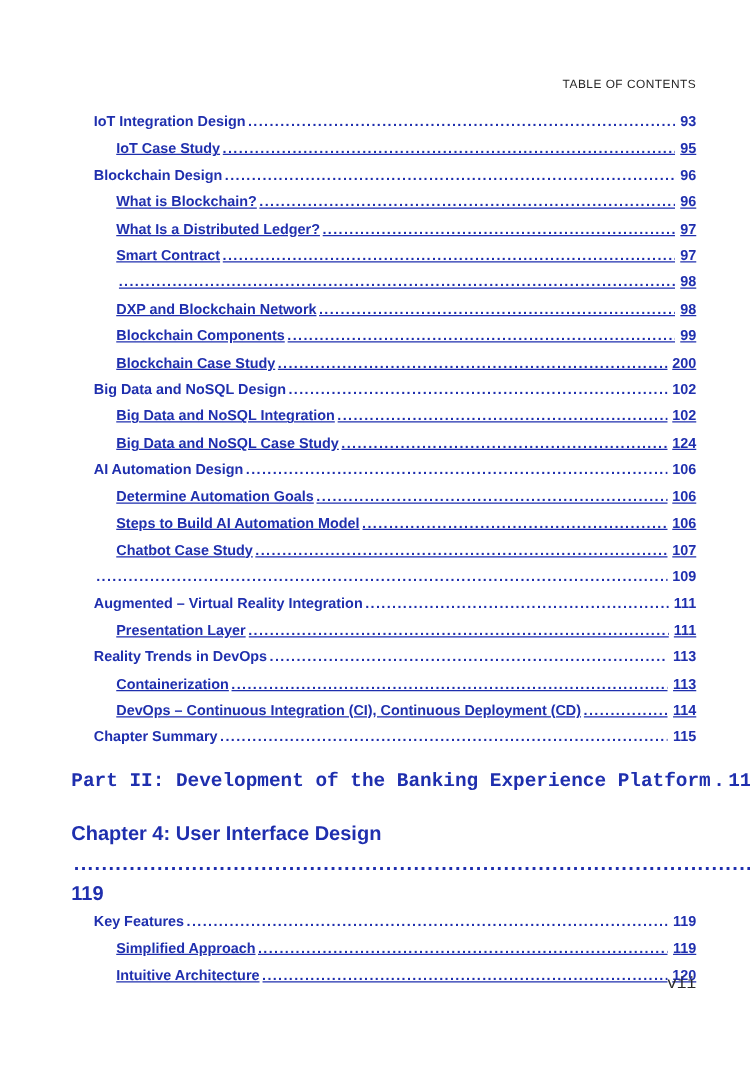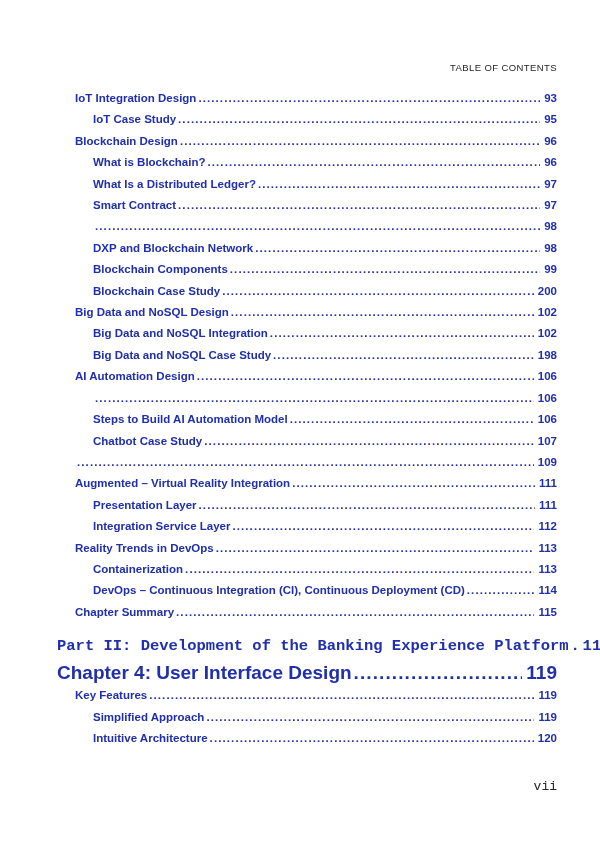--- a/index.html
+++ b/index.html
@@ -36,31 +36,32 @@
   .row {
     display: flex;
     align-items: flex-start;
     color: var(--accent);
     font-weight: bold;
     font-size: 11.5px;
     line-height: 21.4px;
     white-space: nowrap;
   }
   .row.l1 { padding-left: 18px; }
-  .row.l2 { padding-left: 36px; }
+  .row.l2 { padding-left: 36px; text-decoration: underline; }
   .row.part {
     font-size: 15.5px;
     line-height: 26px;
     margin-top: 10px;
     font-family: Liberation Mono, monospace;
   }
   .row.chapter {
-    font-size: 19px;
+    font-size: 16px;
     line-height: 24px;
-    margin-top: 2px;
+    margin-top: 18px;
+    flex-direction: column;
   }
   .label { flex: 0 0 auto; }
   .dots {
     flex: 1 1 auto;
     overflow: hidden;
     white-space: nowrap;
     margin: 0 4px 0 2px;
     min-width: 8px;
   }
   .dots::after {
@@ -151,30 +152,31 @@
 
   <div class="row l2">
     <span class="label">Big Data and NoSQL Integration</span>
     <span class="dots"></span>
     <span class="pagenum">102</span>
   </div>
 
   <div class="row l2">
     <span class="label">Big Data and NoSQL Case Study</span>
     <span class="dots"></span>
-    <span class="pagenum">198</span>
+    <span class="pagenum">124</span>
   </div>
 
   <div class="row l1">
     <span class="label">AI Automation Design</span>
     <span class="dots"></span>
     <span class="pagenum">106</span>
   </div>
 
   <div class="row l2">
+    <span class="label">Determine Automation Goals</span>
     <span class="dots"></span>
     <span class="pagenum">106</span>
   </div>
 
   <div class="row l2">
     <span class="label">Steps to Build AI Automation Model</span>
     <span class="dots"></span>
     <span class="pagenum">106</span>
   </div>
 
@@ -194,25 +196,20 @@
     <span class="dots"></span>
     <span class="pagenum">111</span>
   </div>
 
   <div class="row l2">
     <span class="label">Presentation Layer</span>
     <span class="dots"></span>
     <span class="pagenum">111</span>
   </div>
 
-  <div class="row l2">
-    <span class="label">Integration Service Layer</span>
-    <span class="dots"></span>
-    <span class="pagenum">112</span>
-  </div>
 
   <div class="row l1">
     <span class="label">Reality Trends in DevOps</span>
     <span class="dots"></span>
     <span class="pagenum">113</span>
   </div>
 
   <div class="row l2">
     <span class="label">Containerization</span>
     <span class="dots"></span>

